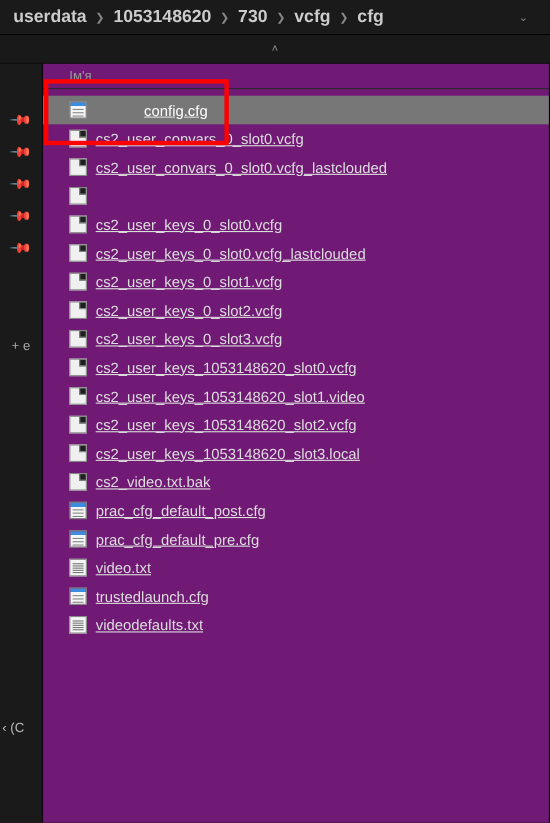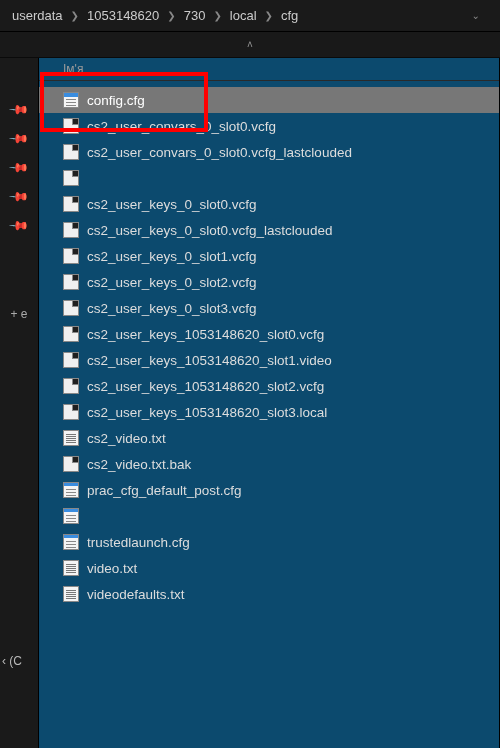--- a/index.html
+++ b/index.html
@@ -17,23 +17,24 @@
       height: 32px;
       display: flex;
       align-items: center;
       padding: 0 8px;
       background: #1a1a1a;
       border-bottom: 1px solid #000;
       gap: 4px;
     }
     .crumb {
       color: #ccc;
-      font-size: 13px;
+      font-size: 16px;
       padding: 2px 4px;
       white-space: nowrap;
+      font-weight: bold;
     }
     .chevron {
       color: #888;
       font-size: 10px;
     }
     .chevron-down {
       margin-left: auto;
       color: #888;
       font-size: 10px;
       padding: 4px 12px;
@@ -70,45 +71,46 @@
       font-size: 13px;
       color: #999;
     }
     .gutter-label {
       font-size: 12px;
       color: #aaa;
       margin-top: 60px;
     }
     .content {
       flex: 1;
-      background: #0c4a6e;
+      background: #701a75;
       border-left: 1px solid #000;
       border-right: 1px solid #000;
       overflow: hidden;
+      text-decoration: underline;
     }
     .column-header {
       padding: 4px 0 4px 24px;
       color: #999;
       font-size: 12px;
       border-bottom: 1px solid #2a2a2a;
     }
     .file-list {
       padding-top: 6px;
     }
     .file-row {
       display: flex;
       align-items: center;
       padding: 3px 0 3px 24px;
       gap: 8px;
       height: 26px;
     }
     .file-row.selected {
       background: #777;
     }
-    .file-row.selected .file-name { color: #fff; }
+    .file-row.selected .file-name { color: #fff; margin-left: 44px; }
     .file-name {
       color: #ddd;
       font-size: 13.5px;
       white-space: nowrap;
     }
     .icon {
       width: 16px;
       height: 16px;
       flex-shrink: 0;
       display: inline-block;
@@ -172,21 +174,21 @@
 </head>
 <body>
 
 <div class="breadcrumb">
   <span class="crumb">userdata</span>
   <span class="chevron">❯</span>
   <span class="crumb">1053148620</span>
   <span class="chevron">❯</span>
   <span class="crumb">730</span>
   <span class="chevron">❯</span>
-  <span class="crumb">local</span>
+  <span class="crumb">vcfg</span>
   <span class="chevron">❯</span>
   <span class="crumb">cfg</span>
   <span class="chevron-down">⌄</span>
 </div>
 
 <div class="tabstrip">
   <span class="up-caret">˄</span>
 </div>
 
 <div class="main">
@@ -247,41 +249,38 @@
         </div>
         <div class="file-row">
           <span class="icon icon-generic"></span>
           <span class="file-name">cs2_user_keys_1053148620_slot2.vcfg</span>
         </div>
         <div class="file-row">
           <span class="icon icon-generic"></span>
           <span class="file-name">cs2_user_keys_1053148620_slot3.local</span>
         </div>
         <div class="file-row">
-          <span class="icon icon-txt"></span>
-          <span class="file-name">cs2_video.txt</span>
-        </div>
-        <div class="file-row">
           <span class="icon icon-generic"></span>
           <span class="file-name">cs2_video.txt.bak</span>
         </div>
         <div class="file-row">
           <span class="icon icon-cfg"></span>
           <span class="file-name">prac_cfg_default_post.cfg</span>
         </div>
         <div class="file-row">
           <span class="icon icon-cfg"></span>
-        </div>
-        <div class="file-row">
-          <span class="icon icon-cfg"></span>
-          <span class="file-name">trustedlaunch.cfg</span>
+          <span class="file-name">prac_cfg_default_pre.cfg</span>
         </div>
         <div class="file-row">
           <span class="icon icon-txt"></span>
           <span class="file-name">video.txt</span>
+        </div>
+        <div class="file-row">
+          <span class="icon icon-cfg"></span>
+          <span class="file-name">trustedlaunch.cfg</span>
         </div>
         <div class="file-row">
           <span class="icon icon-txt"></span>
           <span class="file-name">videodefaults.txt</span>
         </div>
       </div>
   </div>
 </div>
 
 <div class="highlight-box"></div>

